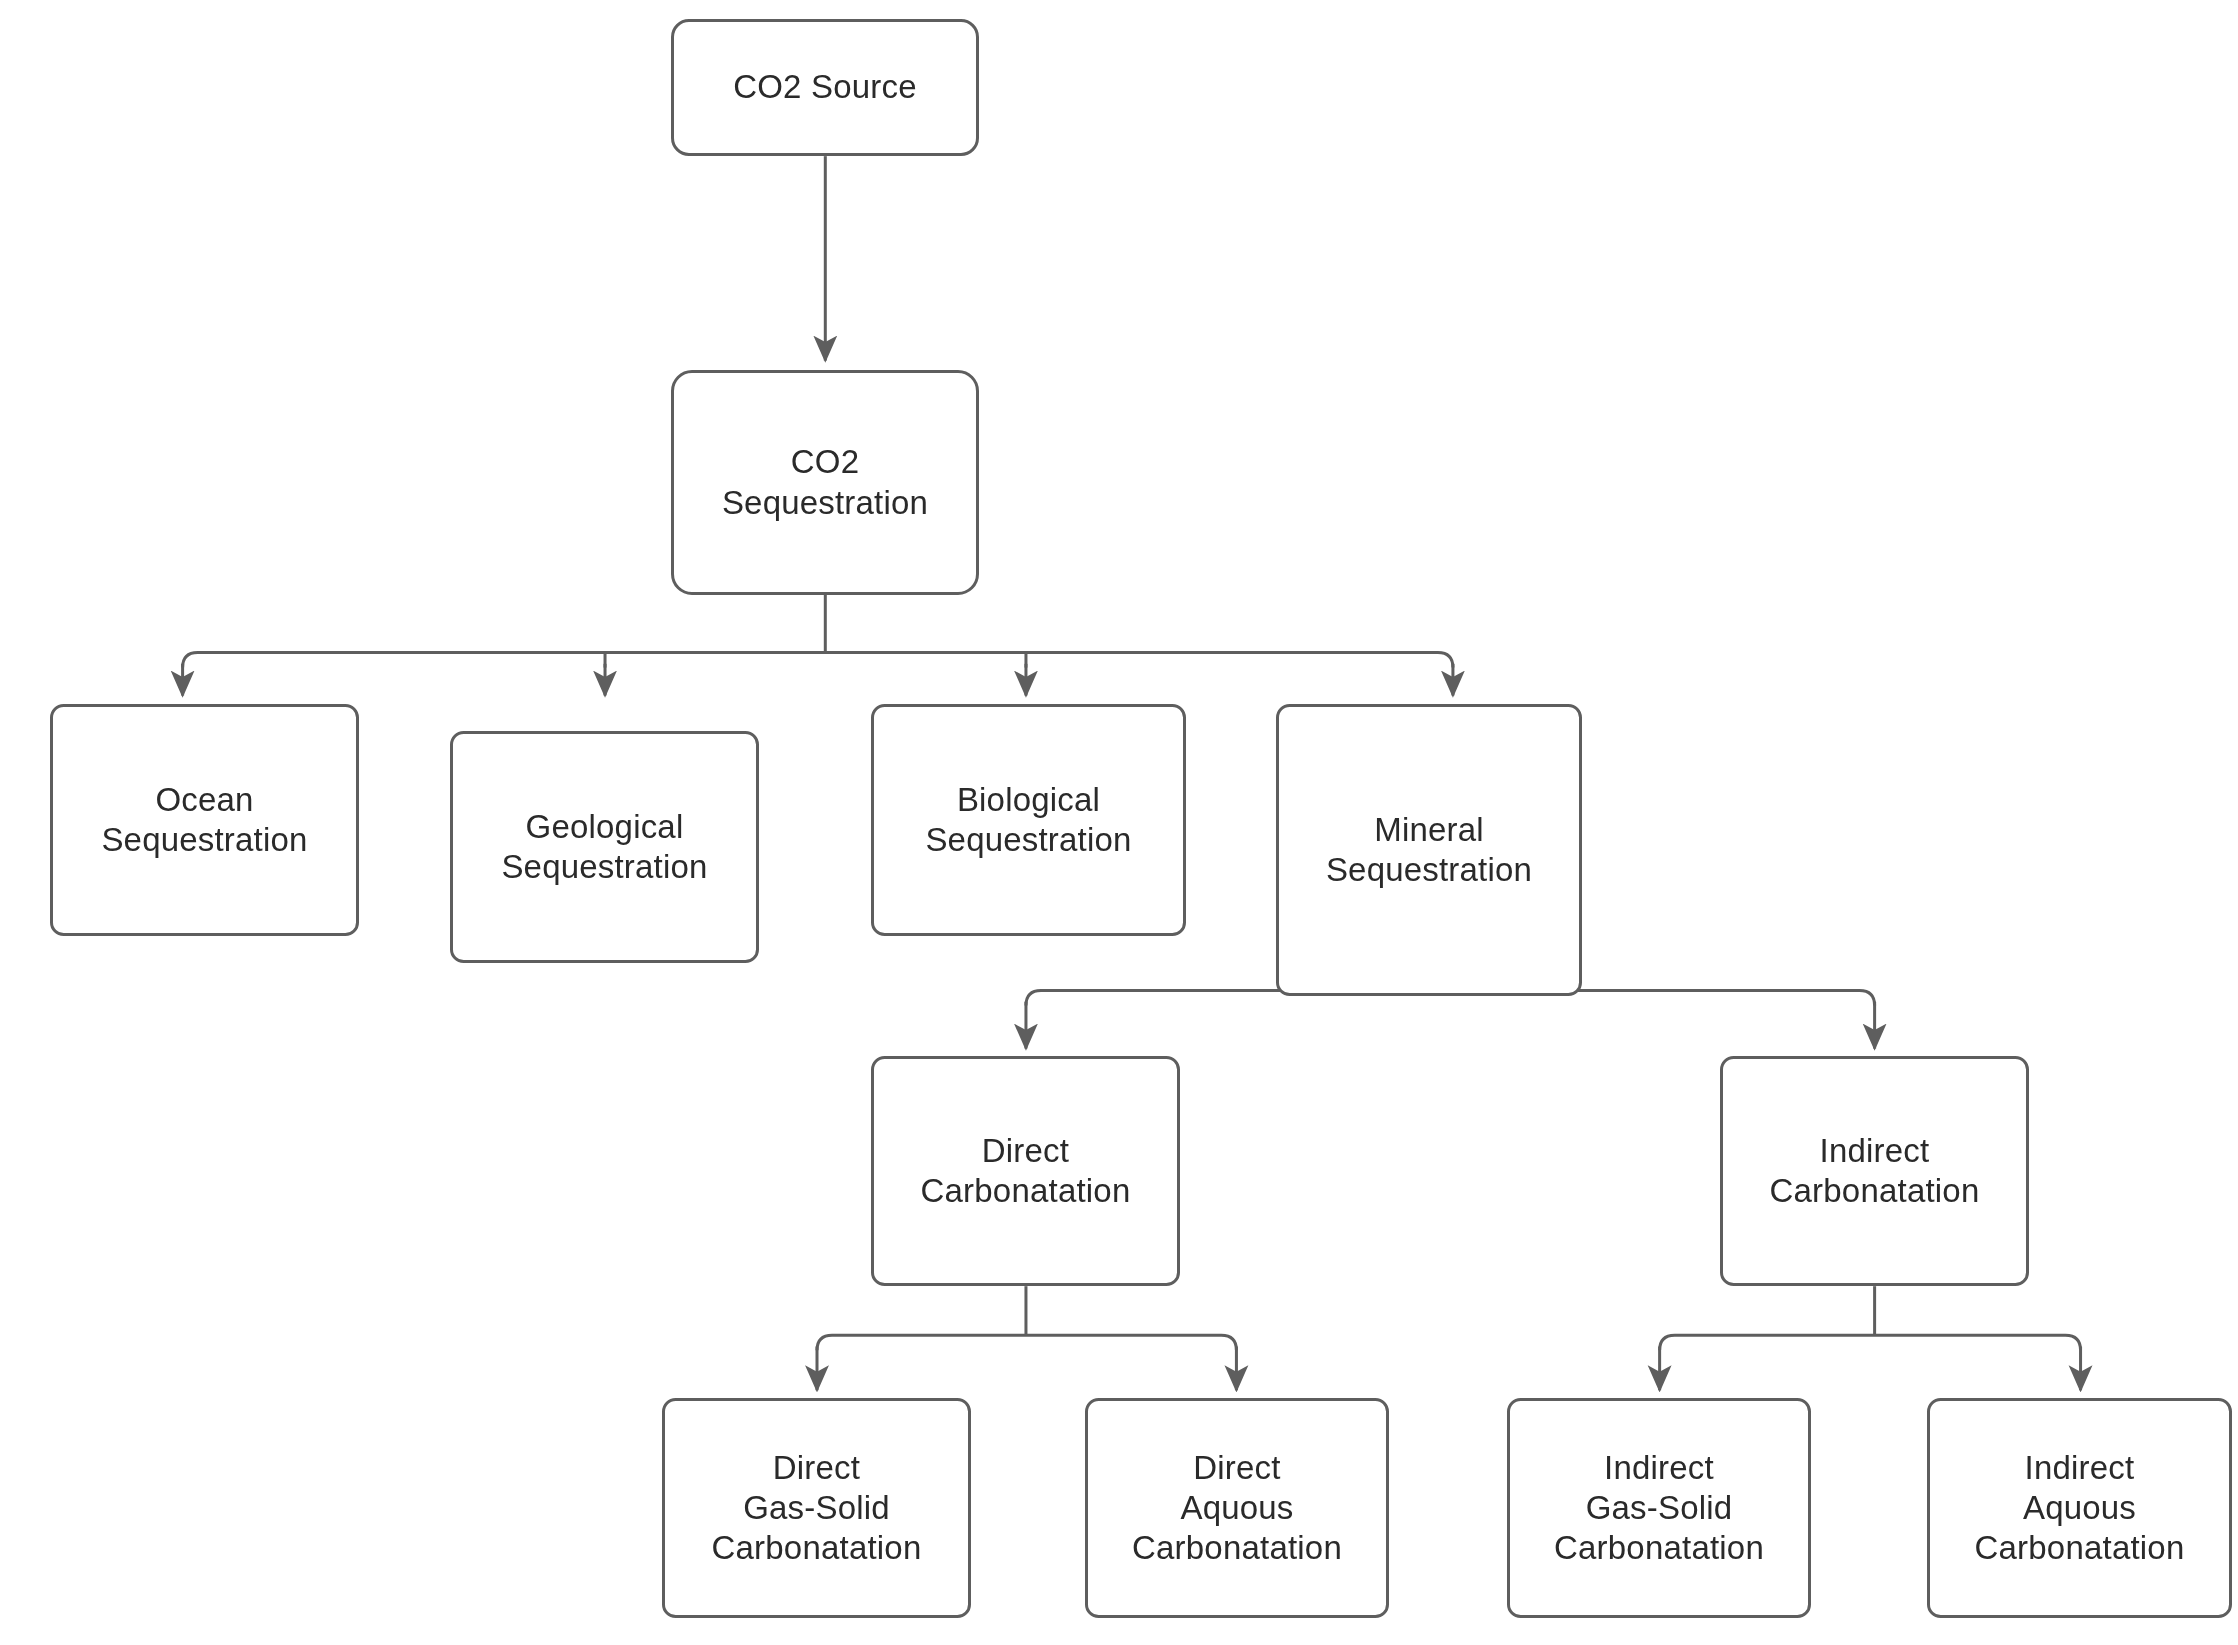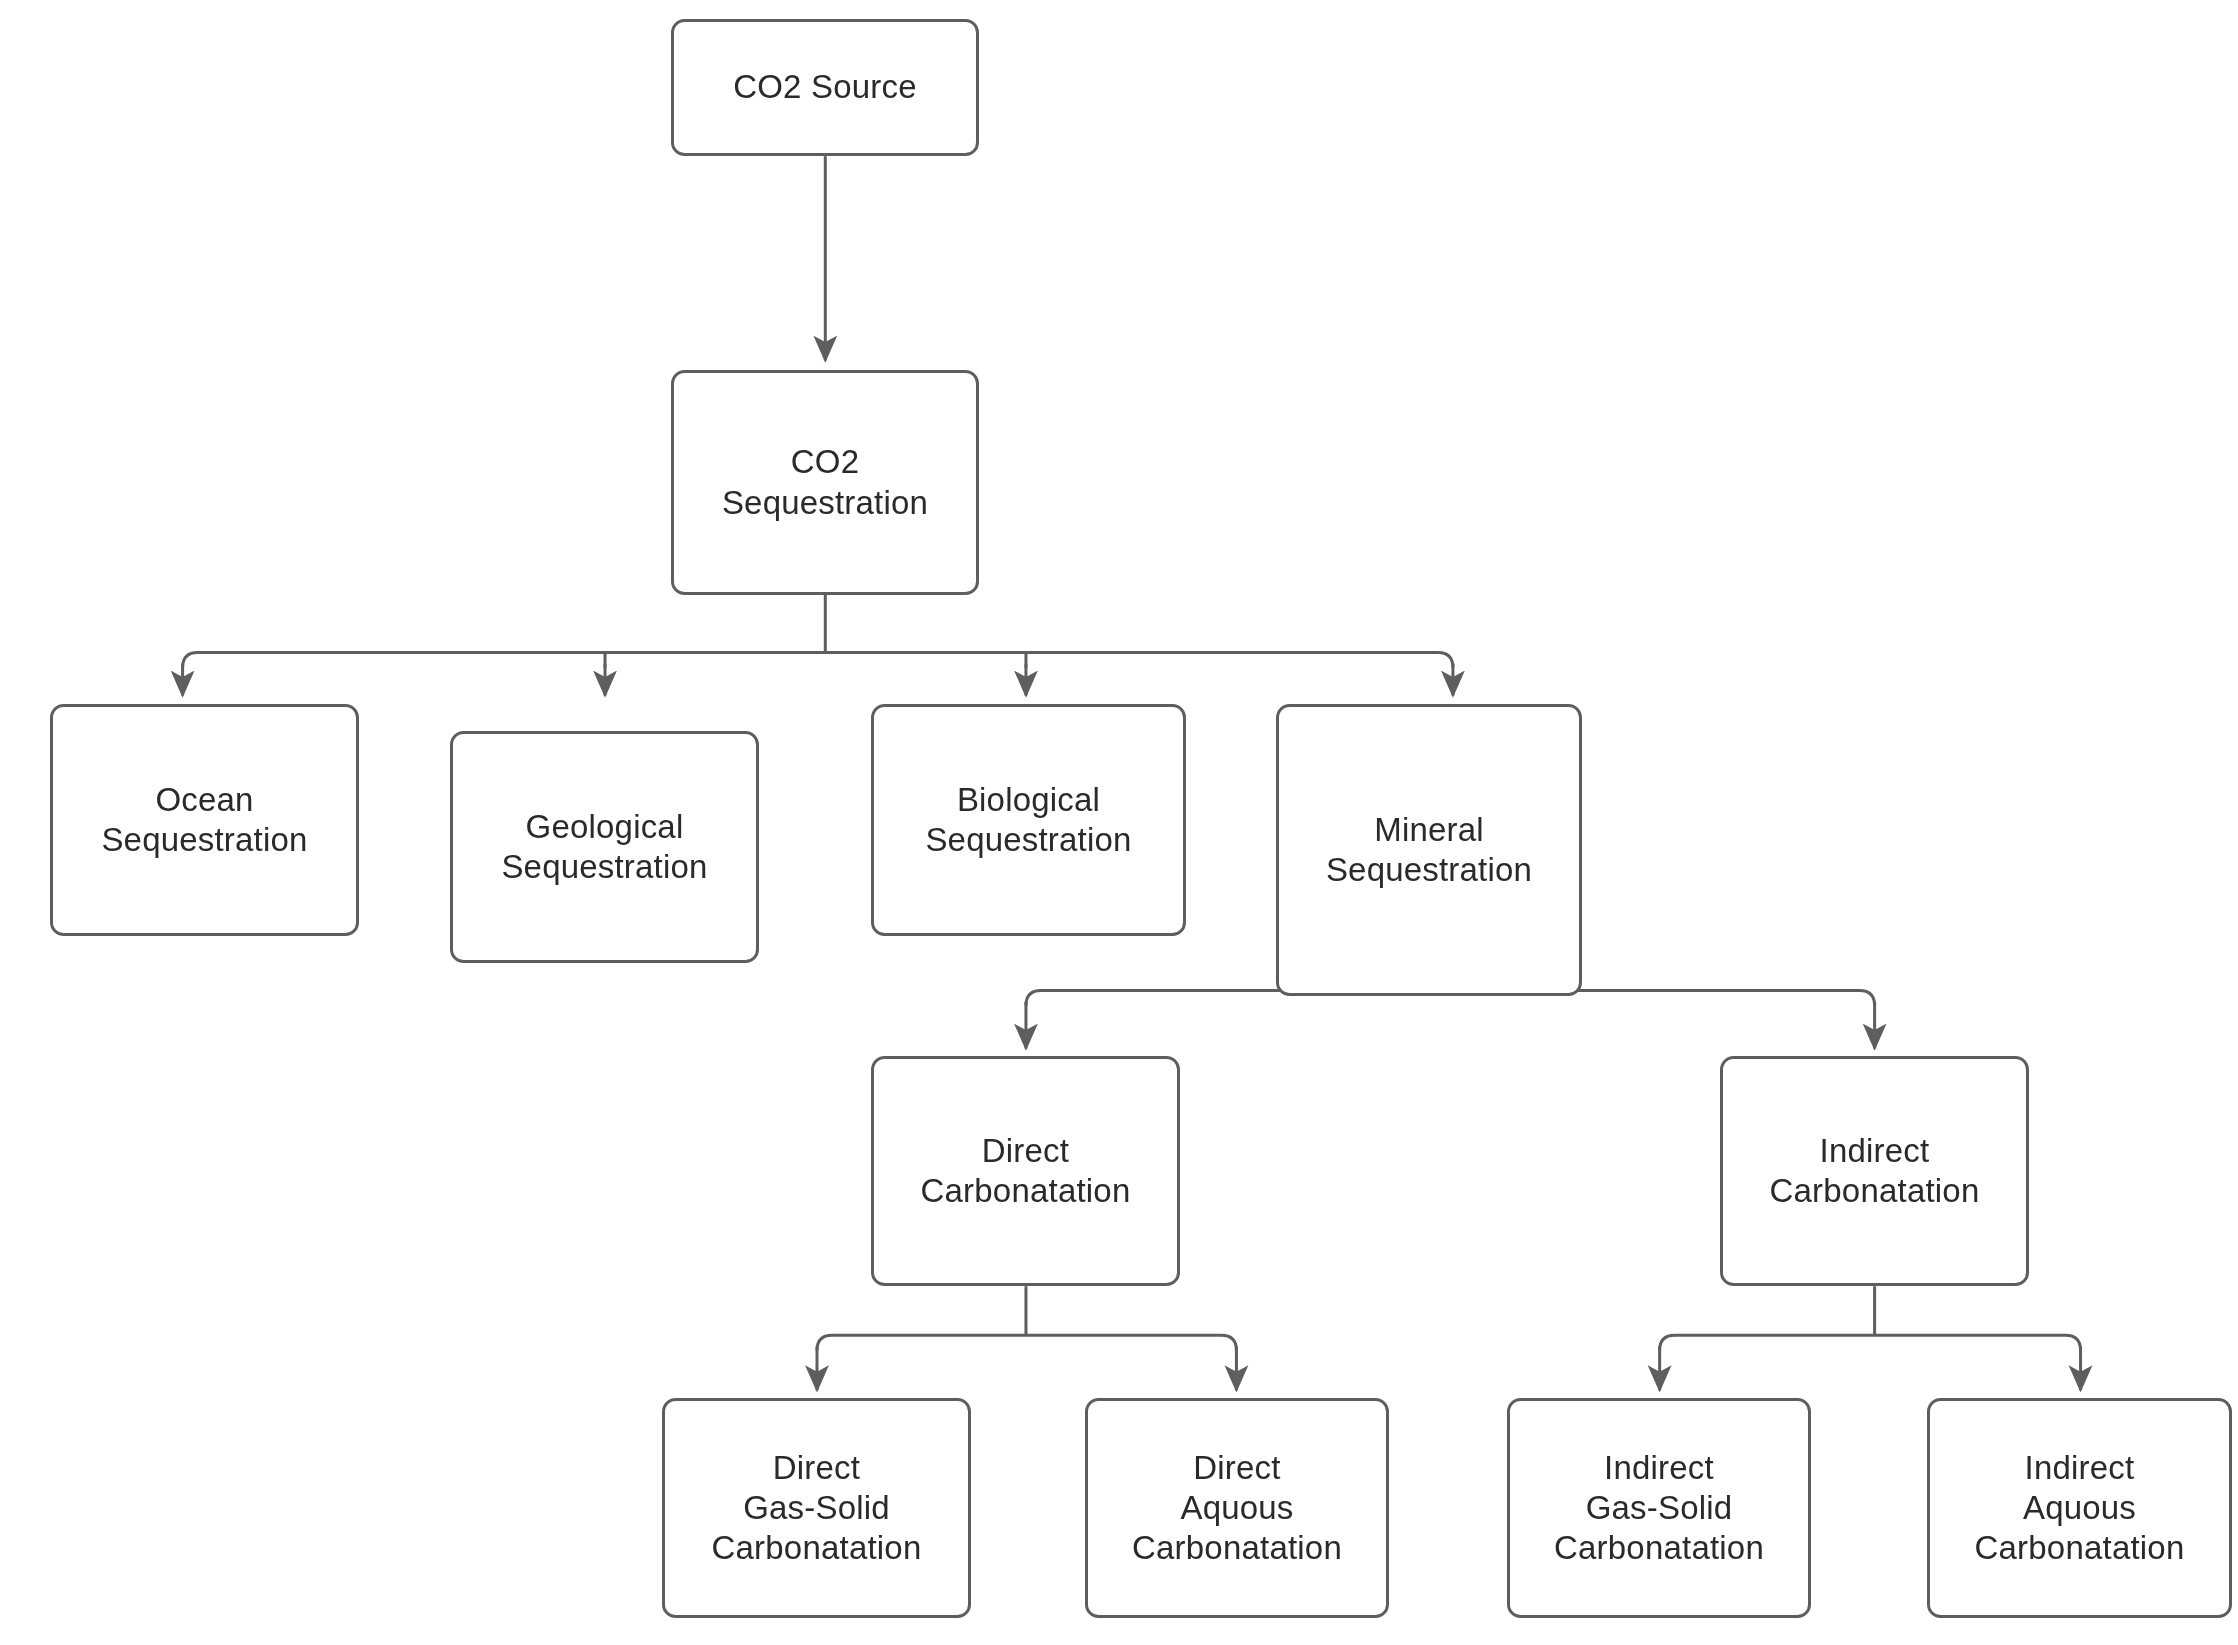--- a/index.html
+++ b/index.html
@@ -85,25 +85,25 @@
       <path d="M 1083,1785 L 1083,1843" marker-end="url(#arrow)"></path>
       <path d="M 1639,1785 L 1639,1843" marker-end="url(#arrow)"></path>
 
       <path d="M 2485,1705 L 2485,1770"></path>
       <path d="M 2200,1790 Q 2200,1770 2220,1770 L 2738,1770 Q 2758,1770 2758,1790"></path>
       <path d="M 2200,1785 L 2200,1843" marker-end="url(#arrow)"></path>
       <path d="M 2758,1785 L 2758,1843" marker-end="url(#arrow)"></path>
     </g>
   </svg>
 
-  <div class="node" style="left:671px; top:19px; width:308px; height:137px;">
+  <div class="node" style="left:671px; top:19px; width:308px; height:137px;border-radius:18px;">
     <span class="label">CO2 Source</span>
   </div>
 
-  <div class="node" style="left:671px; top:370px; width:308px; height:225px;">
+  <div class="node" style="left:671px; top:370px; width:308px; height:225px;border-radius:21px;">
     <span class="label">CO2
 Sequestration</span>
   </div>
 
   <div class="node" style="left:30px; top:704px; width:309px; height:232px;margin-left:20px;">
     <span class="label">Ocean
 Sequestration</span>
   </div>
 
   <div class="node" style="left:450px; top:731px; width:309px; height:232px;">

